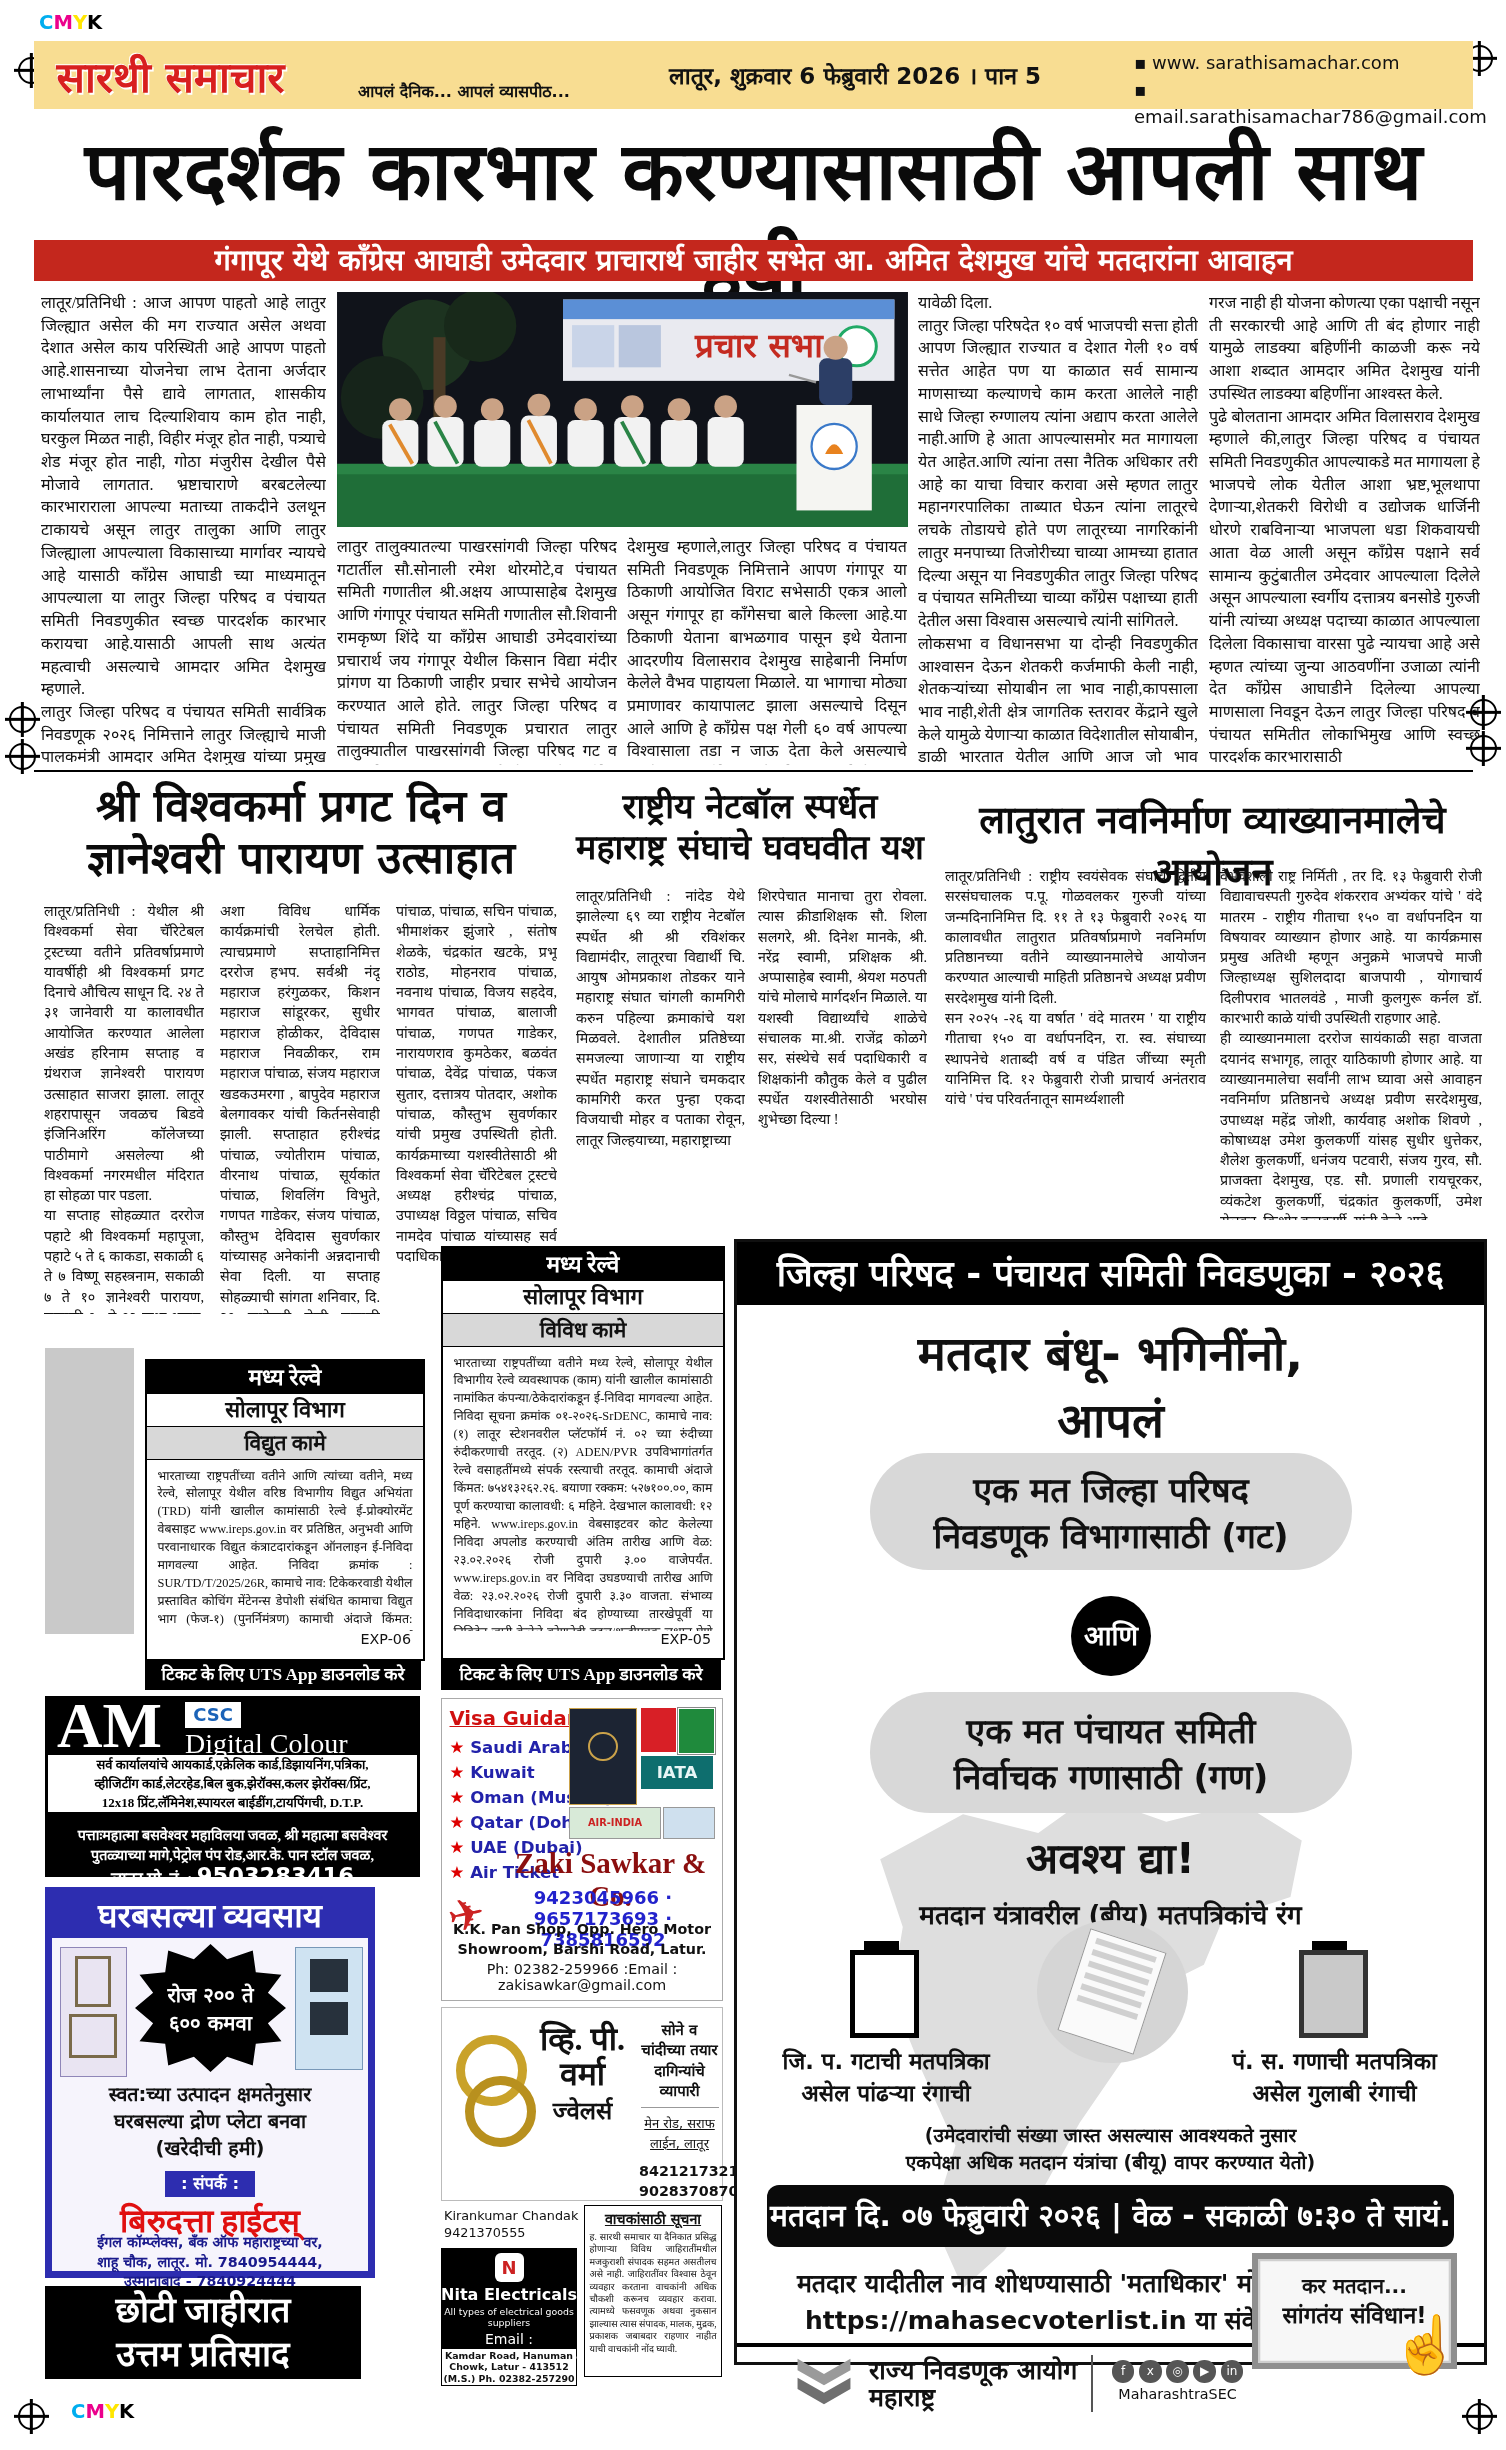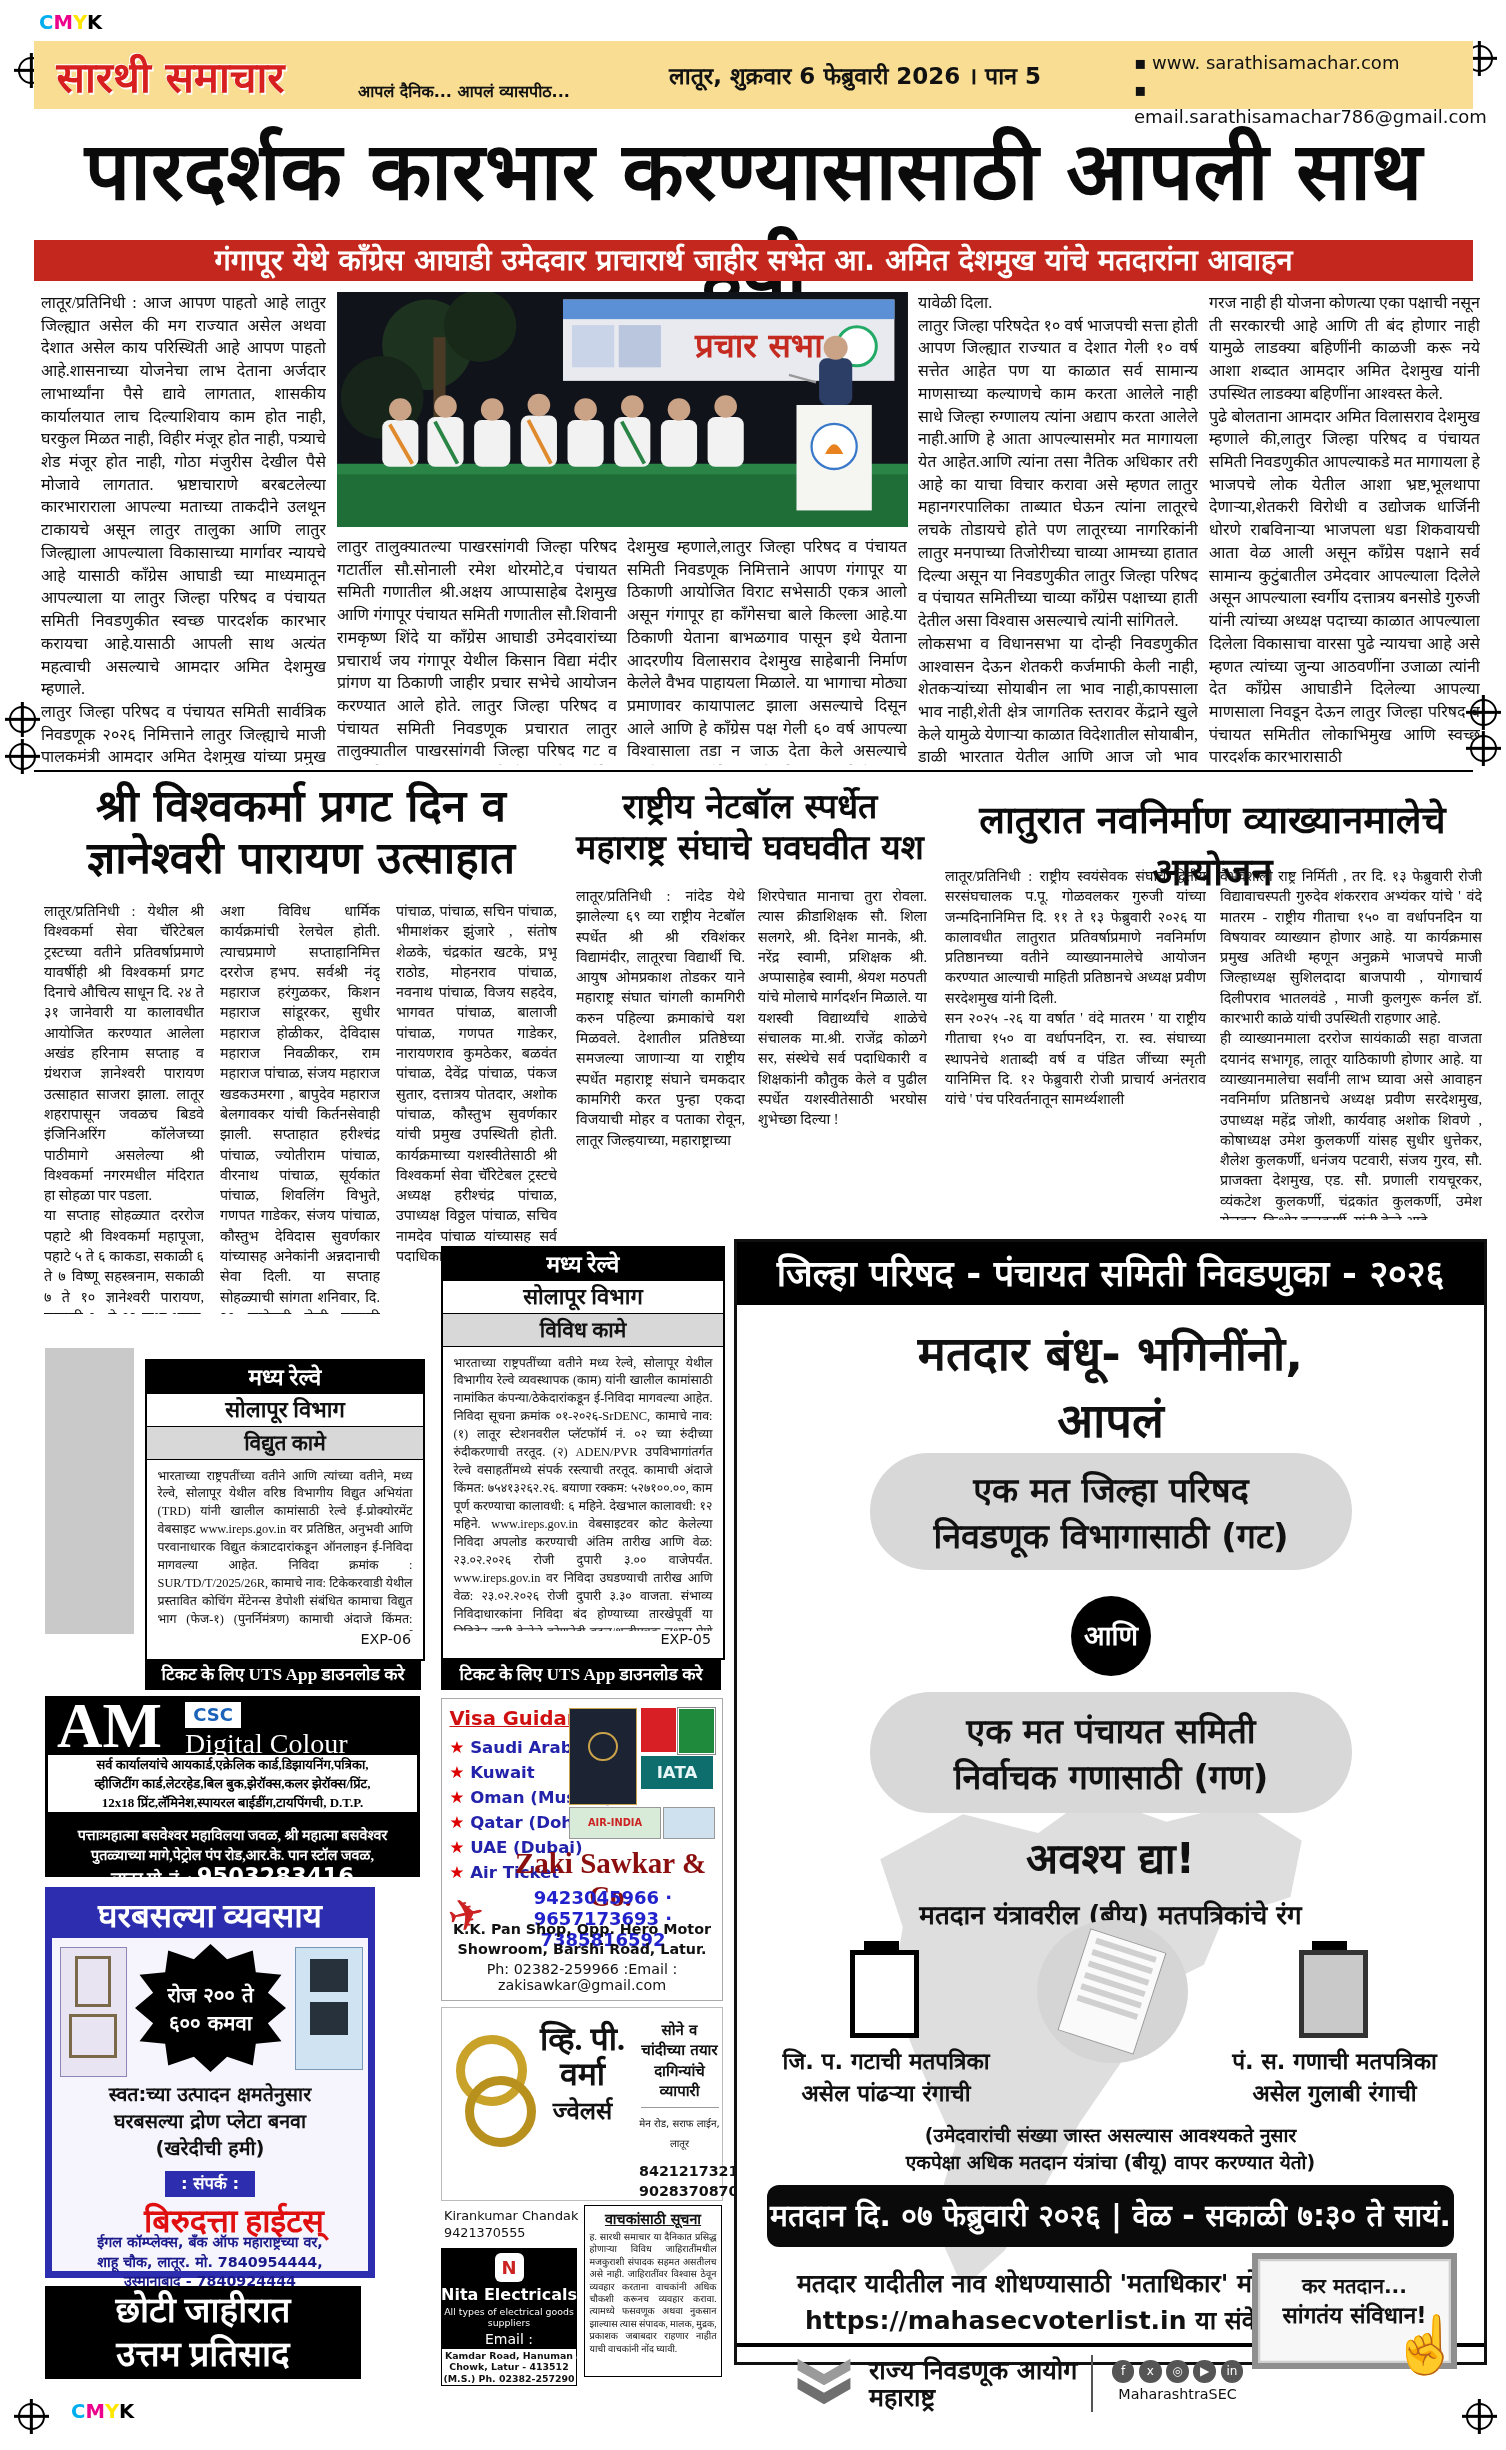--- a/index.html
+++ b/index.html
@@ -233,21 +233,21 @@
     <div class="starburst abs sans" style="left:83px;top:50px;width:151px;height:128px;">
       <div style="font-size:20.3px;">रोज २०० ते</div>
       <div style="font-size:20.3px;">६०० कमवा</div>
     </div>
     <div class="abs center b sans" style="left:0;top:187px;width:316px;font-size:19.6px;line-height:27px;color:#111;">
       <div>स्वत:च्या उत्पादन क्षमतेनुसार</div>
       <div>घरबसल्या द्रोण प्लेटा बनवा</div>
       <div>(खरेदीची हमी)</div>
     </div>
     <div class="abs center b sans" style="left:113px;top:277px;width:90px;height:25.6px;background:#2d2db0;color:#fff;font-size:16.6px;line-height:25.6px;">: संपर्क :</div>
-    <div class="abs center b red serif" style="left:0;top:304px;width:316px;font-size:32px;padding-left:24px;">बिरुदत्ता हाईटस्</div>
+    <div class="abs center b red serif" style="left:0;top:304px;width:316px;font-size:32px;">बिरुदत्ता हाईटस्</div>
     <div class="abs center b navy sans" style="left:0;top:339px;width:316px;font-size:14.3px;line-height:19.6px;">
       <div>ईगल कॉम्प्लेक्स, बँक ऑफ महाराष्ट्रच्या वर,</div>
       <div>शाहू चौक, लातूर. मो. 7840954444,</div>
       <div>उस्मानाबाद -  7840924444</div>
       <div>सोलापूर : 7058624444   नांदेड -   9156024444</div>
     </div>
   </div>
 
   <div class="abs center serif b" style="left:45px;top:2286px;width:316px;height:90px;background:#000;color:#fff;font-size:35px;line-height:44px;padding-top:3px;">
     <div>छोटी जाहीरात</div>
@@ -285,21 +285,21 @@
       <div style="position:absolute;left:16.6px;top:45px;width:53px;height:53px;border-radius:50%;border:9px solid #b8901e;"></div>
     </div>
     <div class="abs center serif b" style="left:81px;top:13.6px;width:119px;font-size:32px;line-height:1.1;">
       <div>व्हि. पी. वर्मा</div>
       <div style="font-size:24px;margin-top:6px;">ज्वेलर्स</div>
     </div>
     <div class="abs center sans b" style="left:197px;top:12px;width:81px;font-size:15px;line-height:20.3px;">
       <div>सोने व चांदीच्या तयार</div>
       <div>दागिन्यांचे व्यापारी</div>
       <div style="border-top:0.8px solid #999;margin:6px 1.5px;"></div>
-      <div style="font-weight:normal;font-size:10px;">मेन रोड, सराफ लाईन, लातूर</div>
+      <div style="font-weight:normal;font-size:13px;text-decoration:underline;">मेन रोड, सराफ लाईन, लातूर</div>
       <div style="margin-top:6px;font-size:14.3px;">8421217321</div>
       <div style="font-size:14.3px;">9028370870</div>
     </div>
   </div>
 
   <div class="abs sans" style="left:444px;top:2207px;width:136px;font-size:12.8px;line-height:17.3px;">
     <div>Kirankumar Chandak</div>
     <div>9421370555</div>
   </div>
 

